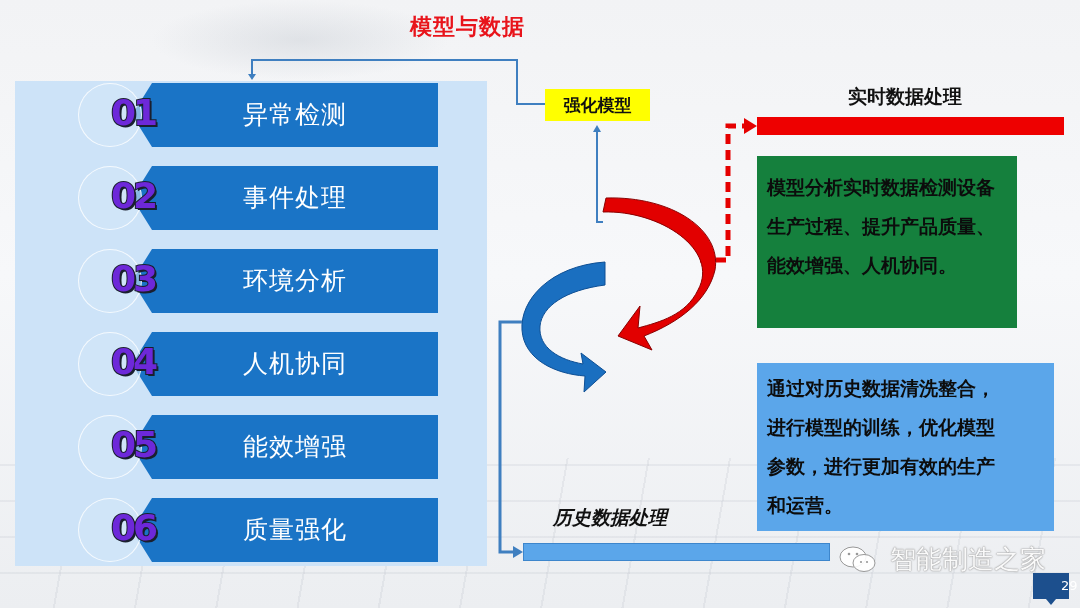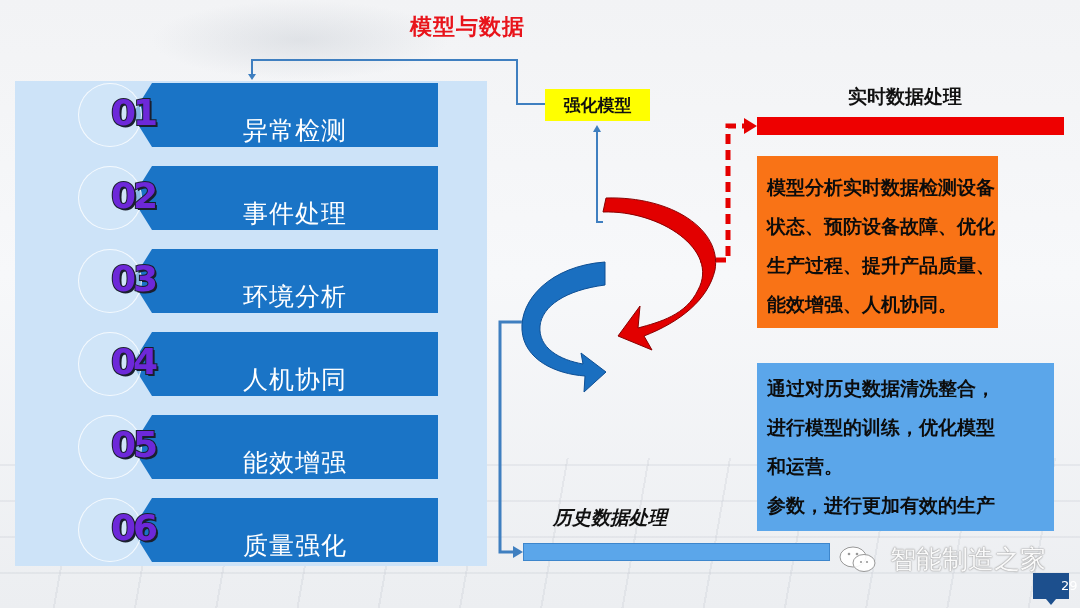--- a/index.html
+++ b/index.html
@@ -47,38 +47,38 @@
       font-size: 36px; font-weight: bold; color: #6d28d9;
       letter-spacing: -3px;
       -webkit-text-stroke: 2px #1a1f2e;
       paint-order: stroke fill;
       text-shadow: 2px 2px 0 #1a1f2e;
       margin-left: 28px;
     }
     .item .label {
       position: absolute; left: 140px; top: 0; width: 280px; height: 64px;
       line-height: 64px; text-align: center;
-      color: #ffffff; font-size: 25px; letter-spacing: 1px; margin-top: 16px;
+      color: #ffffff; font-size: 25px; letter-spacing: 1px;
     }
     .yellow-tag {
       position: absolute; left: 545px; top: 89px; width: 105px; height: 32px;
       background: #ffff00; color: #111; font-weight: bold; font-size: 17px;
       line-height: 32px; text-align: center;
     }
     .rt-title {
       position: absolute; left: 848px; top: 84px;
       font-size: 19px; font-weight: bold; color: #111;
     }
     .red-bar {
       position: absolute; left: 757px; top: 117px; width: 307px; height: 18px;
       background: #ee0000;
     }
     .rt-box {
-      position: absolute; left: 757px; top: 156px; width: 241px; height: 172px;
-      background: #f97316; padding: 12px 0 0 10px;
+      position: absolute; left: 757px; top: 156px; width: 260px; height: 172px;
+      background: #15803d; padding: 12px 0 0 10px;
     }
     .hist-box {
       position: absolute; left: 757px; top: 363px; width: 297px; height: 168px;
       background: #5ba6ea; padding: 6px 0 8px 10px;
     }
     .box-line {
       font-size: 19px; font-weight: bold; color: #0c0c0c;
       line-height: 39px; white-space: nowrap;
     }
     .hist-title {
@@ -181,30 +181,29 @@
   </g>
   <polygon points="513,546 523,552 513,558" fill="#3f7fc0"></polygon>
 </svg>
 
 <div class="yellow-tag">强化模型</div>
 
 <div class="rt-title">实时数据处理</div>
 <div class="red-bar"></div>
 <div class="rt-box">
   <div class="box-line">模型分析实时数据检测设备</div>
-  <div class="box-line">状态、预防设备故障、优化</div>
   <div class="box-line">生产过程、提升产品质量、</div>
   <div class="box-line">能效增强、人机协同。</div>
 </div>
 
 <div class="hist-box">
   <div class="box-line">通过对历史数据清洗整合，</div>
   <div class="box-line">进行模型的训练，优化模型</div>
+  <div class="box-line">参数，进行更加有效的生产</div>
   <div class="box-line">和运营。</div>
-  <div class="box-line">参数，进行更加有效的生产</div>
 </div>
 <div class="hist-title">历史数据处理</div>
 <div class="blue-bar"></div>
 
 <div class="watermark">
   <svg width="40" height="32" viewBox="0 0 40 32">
     <ellipse cx="15" cy="13" rx="13" ry="10" fill="rgba(255,255,255,0.9)" stroke="#999" stroke-width="1"></ellipse>
     <ellipse cx="26" cy="19" rx="11" ry="8.5" fill="rgba(255,255,255,0.9)" stroke="#999" stroke-width="1"></ellipse>
     <circle cx="11" cy="10" r="1.3" fill="#999"></circle>
       <circle cx="19" cy="10" r="1.3" fill="#999"></circle>

